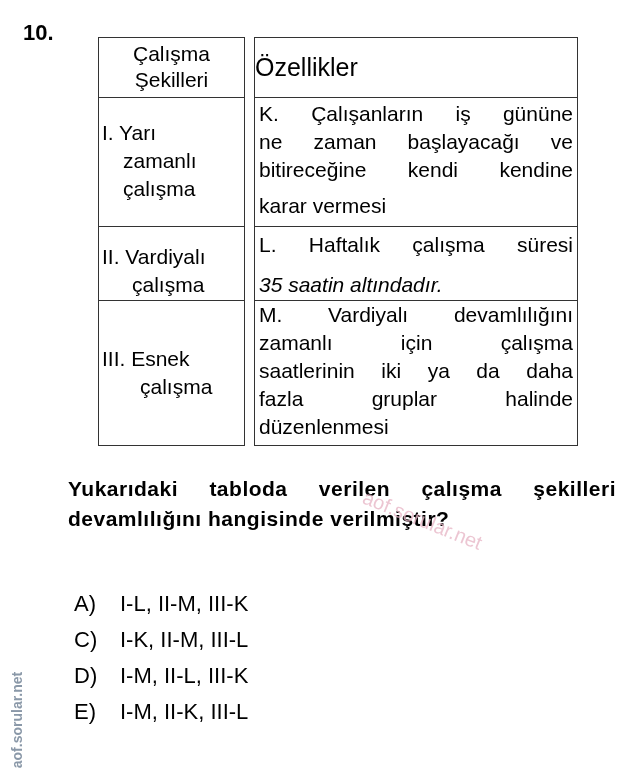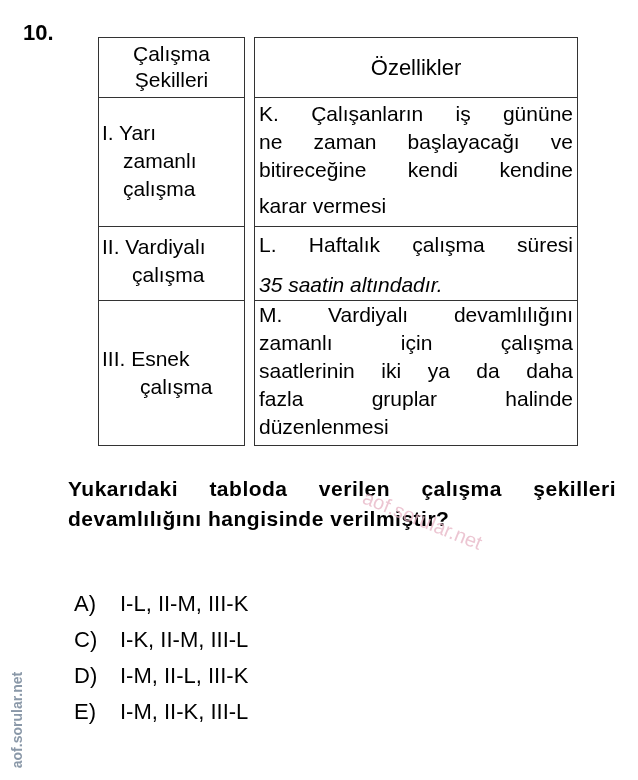--- a/index.html
+++ b/index.html
@@ -32,32 +32,32 @@
 <div class="tbl" style="left:98px; top:37px; width:147px; height:409px;">
   <div class="cell first ltxt" style="top:0; height:59px; text-align:center; padding-top:2px;">
     <div>Çalışma</div>
     <div style="margin-top:-2px;text-align:center;">Şekilleri</div>
   </div>
   <div class="cell ltxt" style="top:59px; height:129px; padding-top:21px; padding-left:3px;">
     <div>I. Yarı</div>
     <div style="padding-left:21px;">zamanlı</div>
     <div style="padding-left:21px;">çalışma</div>
   </div>
-  <div class="cell ltxt" style="top:188px; height:74px; padding-top:6px; padding-left:3px;">
+  <div class="cell ltxt" style="top:188px; height:74px; padding-top:16px; padding-left:3px;">
     <div>II. Vardiyalı</div>
     <div style="padding-left:30px;">çalışma</div>
   </div>
   <div class="cell ltxt" style="top:262px; height:147px; padding-top:44px; padding-left:3px;">
     <div>III. Esnek</div>
     <div style="padding-left:38px;">çalışma</div>
   </div>
 </div>
 
 <div class="tbl" style="left:254px; top:37px; width:324px; height:409px;">
-  <div class="cell first" style="top:0; height:59px; text-align:center; font-size:22px; line-height:59px;">
+  <div class="cell first" style="top:0; height:59px; text-align:left; font-size:25px; line-height:59px;">
     <span>Özellikler</span>
   </div>
   <div class="cell rtxt" style="top:59px; height:129px; padding-top:2px;">
     <div>K.  Çalışanların iş gününe</div>
     <div>ne zaman başlayacağı ve</div>
     <div>bitireceğine kendi kendine</div>
     <div class="last" style="margin-top:8px;">karar vermesi</div>
   </div>
   <div class="cell rtxt" style="top:188px; height:74px; padding-top:4px;">
     <div>L.  Haftalık çalışma süresi</div>

